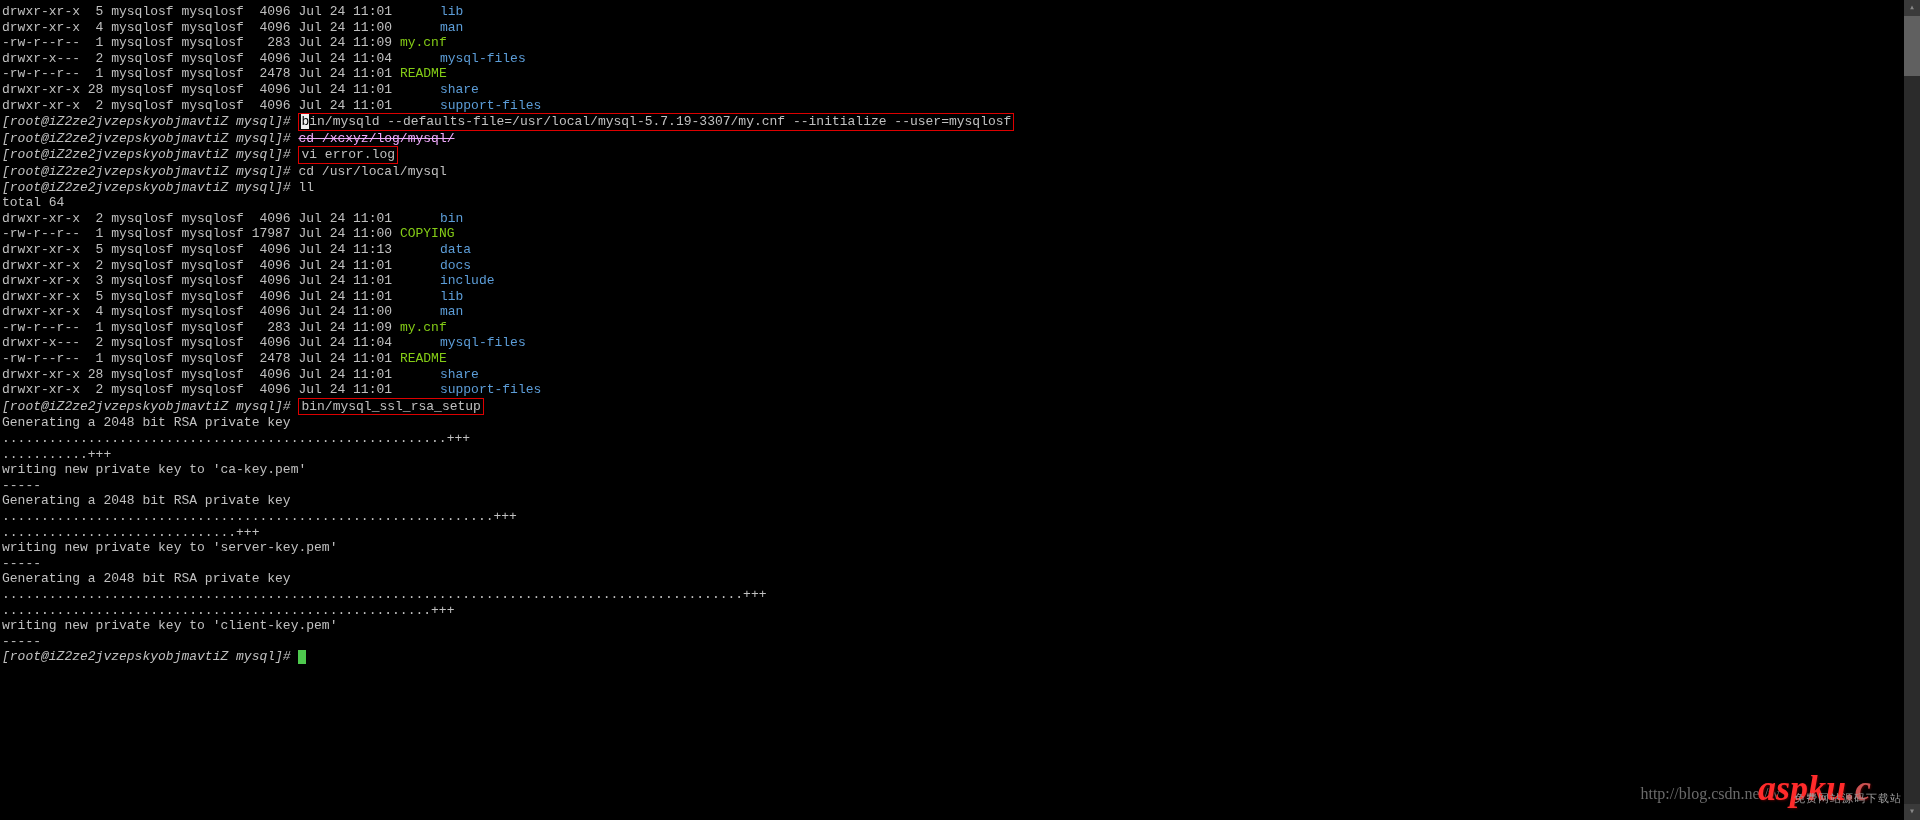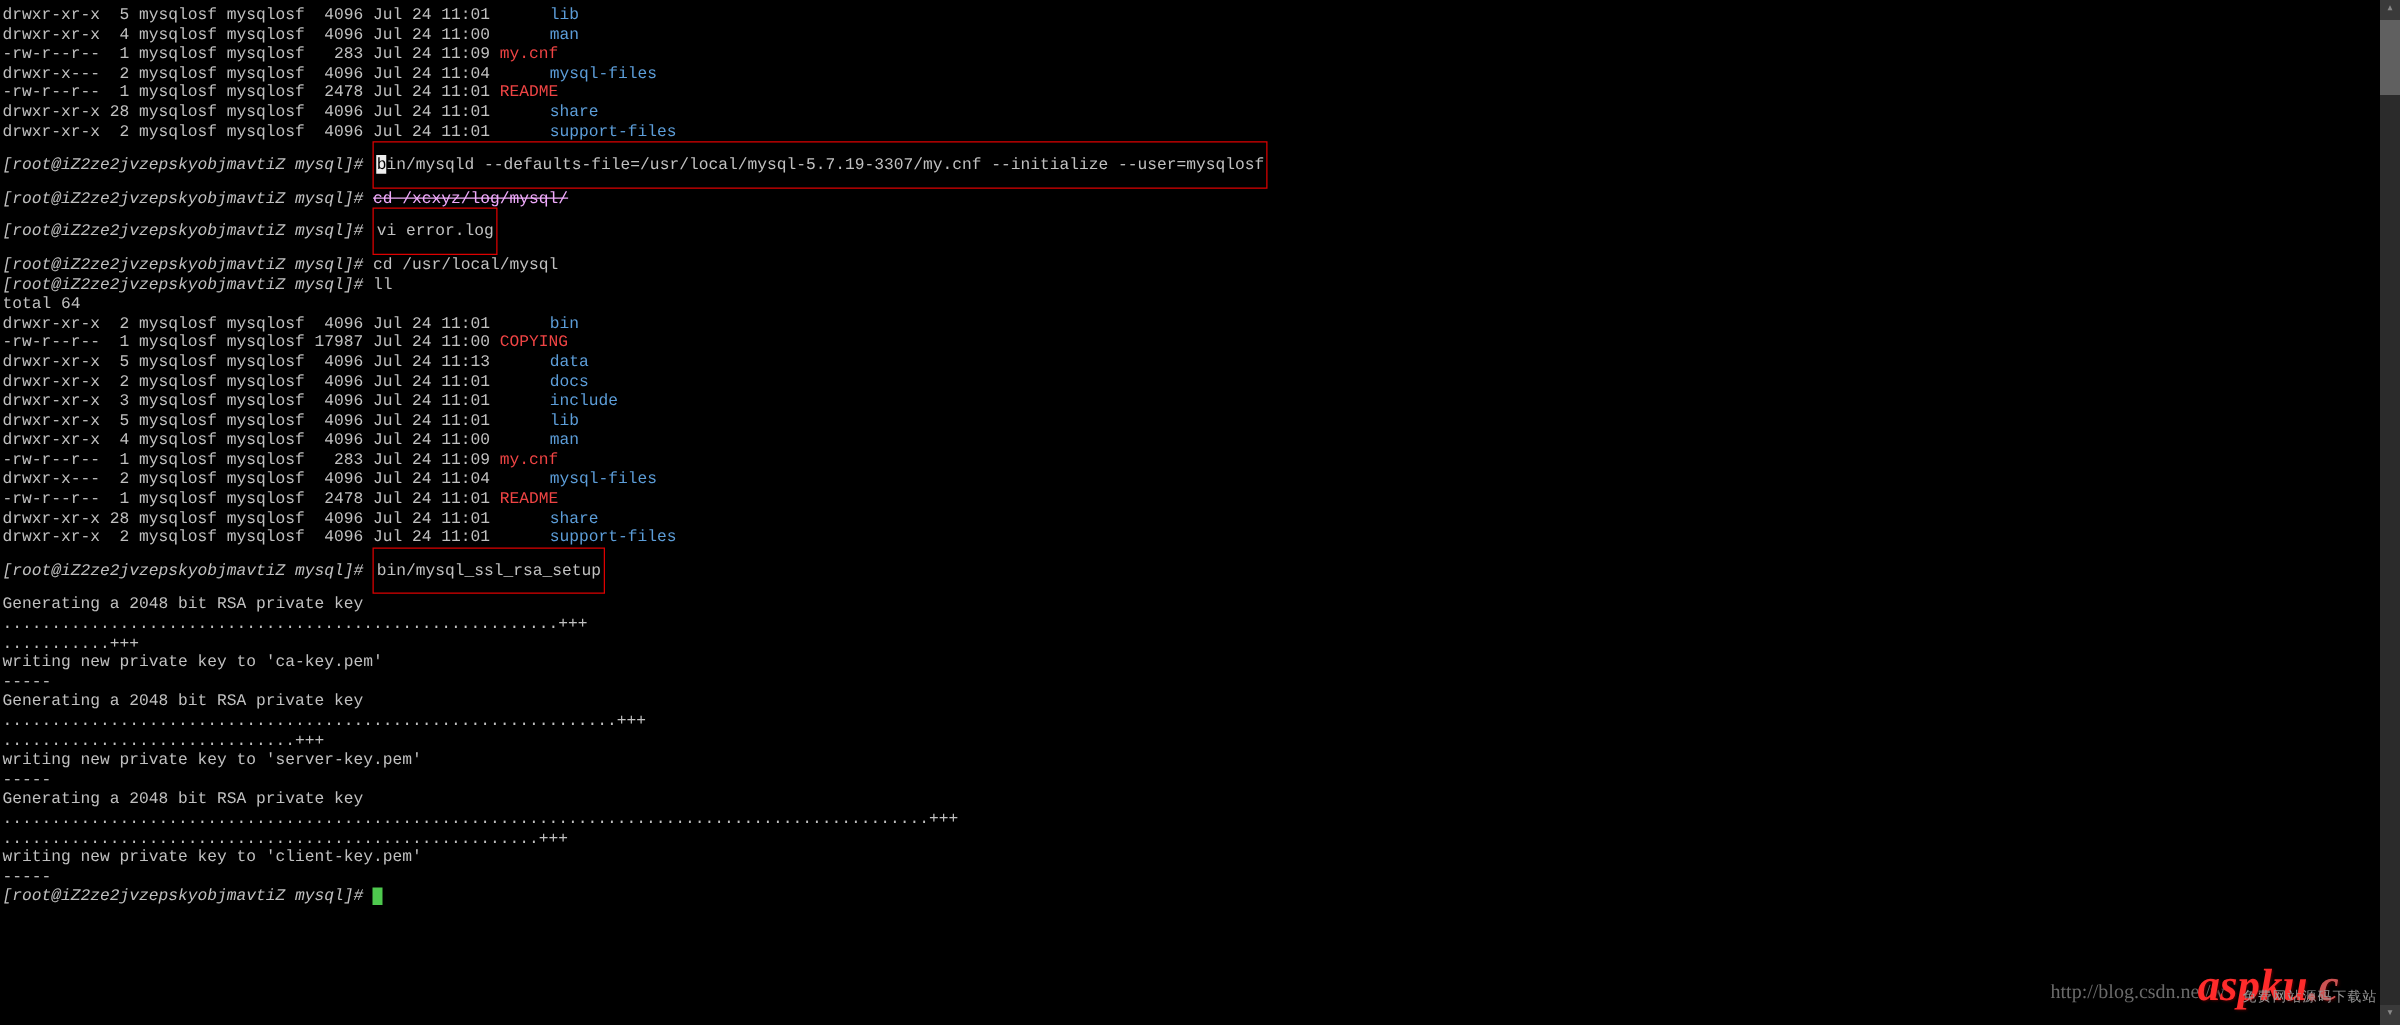--- a/index.html
+++ b/index.html
@@ -13,26 +13,26 @@
       height: 820px;
       overflow: hidden;
       position: relative;
     }
     .terminal {
       padding: 4px 2px;
       white-space: pre;
     }
     .line { white-space: pre; }
     .dir { color: #5c9dd8; margin-left: 40px; }
-    .plain { color: #ef4444; }
+    .plain { color: #84cc16; }
     .prompt { color: #c0c0c0; font-style: italic; }
     .box-red {
       border: 1px solid #d00;
       display: inline-block;
-      padding: 10px 2px;
+      padding: 0 2px;
     }
     .strike { text-decoration: line-through; color: #f0abfc; }
     .cursor {
       background: #4ec94e;
       display: inline-block;
       width: 8px;
       height: 14px;
       vertical-align: text-bottom;
     }
     .cursor-white {

